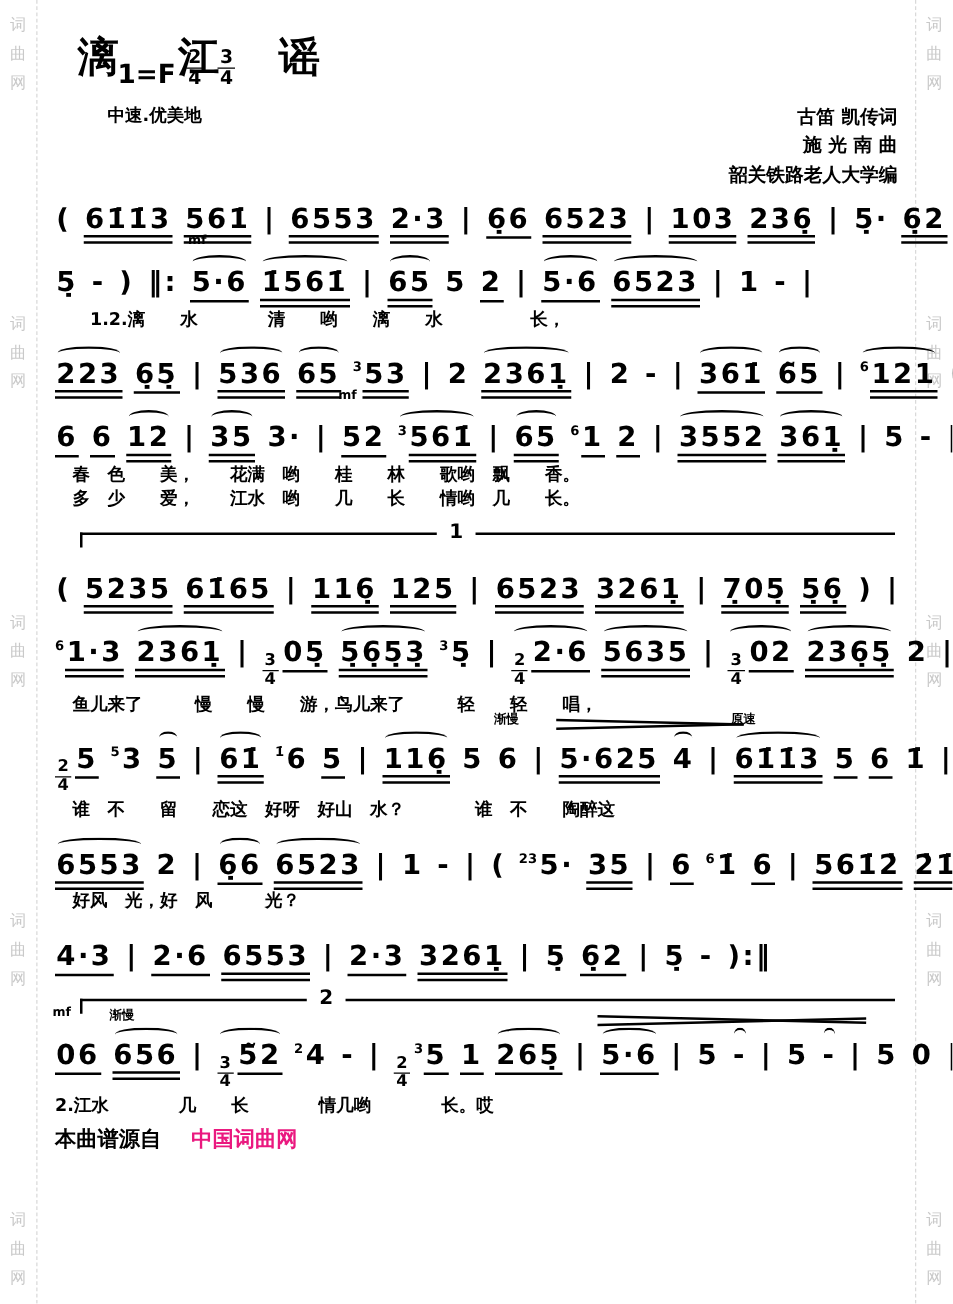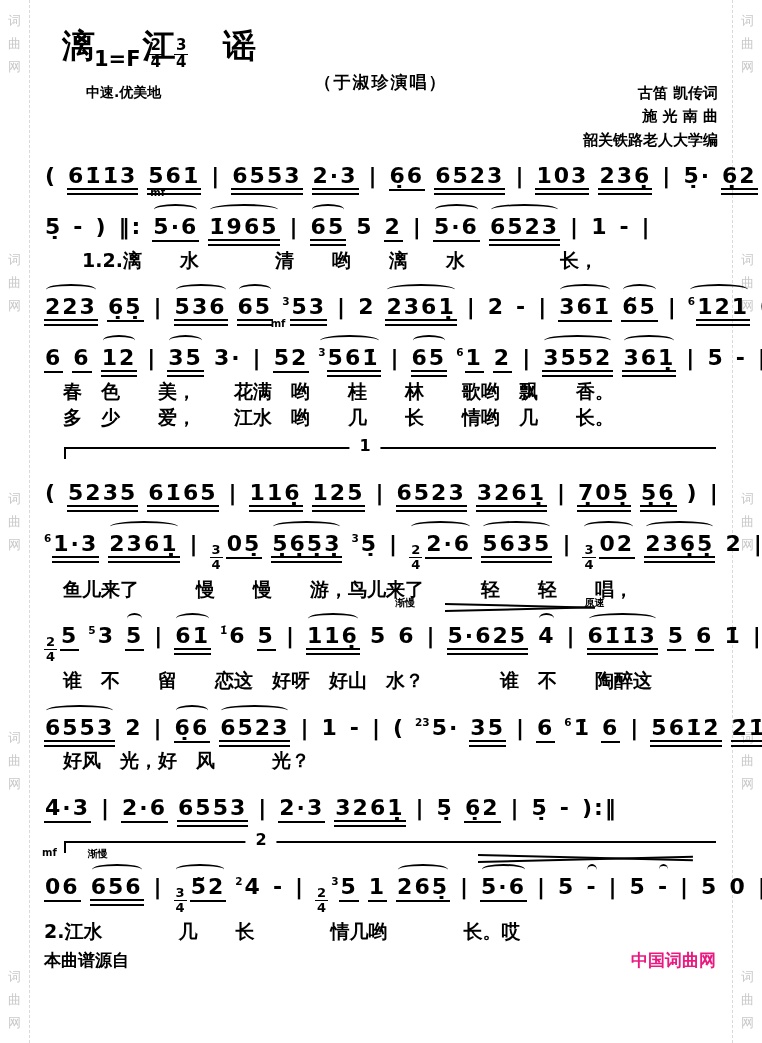--- a/index.html
+++ b/index.html
@@ -36,28 +36,28 @@
   .cell.slur::before{content:"";position:absolute;left:2px;right:2px;top:-10px;height:9px;
         border-top:2px solid #000;border-radius:100% 100% 0 0;}
   .mark{position:absolute;top:-27px;left:-2px;font-size:10px;font-weight:bold;white-space:nowrap;}
   .pre{font-size:10.5px;font-weight:bold;position:relative;top:-9px;margin-right:1px;}
   .hp{position:absolute;top:-20px;left:-2px;height:8px;pointer-events:none;}
   .hp::before{content:"";position:absolute;left:0;top:0;width:100%;height:1.5px;background:#000;
         transform:rotate(1.4deg);transform-origin:left center;}
   .hp::after{content:"";position:absolute;left:0;bottom:0;width:100%;height:1.5px;background:#000;
         transform:rotate(-1.4deg);transform-origin:left center;}
   
-  .lyrics{font-weight:bold;font-size:19px;line-height:1.4;white-space:pre;margin:2px 0 0 0;}
+  .lyrics{font-weight:bold;font-size:14px;line-height:1.4;white-space:pre;margin:2px 0 0 0;}
   
   .volta{position:relative;height:10px;border-top:2px solid #000;border-left:2px solid #000;
          margin:16px 2px 0 20px;}
   .vl{position:absolute;top:-13px;background:#fff;padding:0 10px;font-weight:bold;font-size:16px;
       transform:translateX(-50%);}
   
-  .footer{display:flex;justify-content:space-between;align-items:baseline;gap:12px;font-weight:bold;
+  .footer{display:flex;justify-content:flex-start;align-items:baseline;gap:24px;font-weight:bold;
           font-size:17px;margin-top:4px;padding-right:2px;}
 </style>
 </head>
 <body>
 
 <div class="page">
   <div class="wm left" id="wm-left" style="color: rgb(201, 201, 201);">
       <div class="wgroup">
         <span>词</span>
         <span>曲</span>
@@ -108,21 +108,20 @@
       <div class="wgroup">
         <span>词</span>
         <span>曲</span>
         <span>网</span>
       </div>
     </div>
 
   <div class="content">
     <div class="header">
       <div class="title">漓 江 谣</div>
-      <div class="subtitle">（于淑珍演唱）</div>
       <div class="keyline">
         <span>1=F</span>
         <span class="tsig">
           <span class="num">2</span>
           <span class="den">4</span>
         </span>
         <span class="tsig">
           <span class="num">3</span>
           <span class="den">4</span>
         </span>
@@ -152,21 +151,21 @@
           <span class="cell"><span class="main">|</span></span>
           <span class="cell"><span class="main">5̣·</span></span>
           <span class="cell u2"><span class="main">6̣2</span></span>
         </div>
         <div class="mline">
           <span class="cell"><span class="main">5̣</span></span>
           <span class="cell"><span class="main">-</span></span>
           <span class="cell"><span class="main">)</span></span>
           <span class="cell"><span class="main">‖:</span></span>
           <span class="cell u1 slur"><span class="mark">mf</span><span class="main">5·6</span></span>
-          <span class="cell u2 slur"><span class="main">1̇965̇</span></span>
+          <span class="cell u2 slur"><span class="main">1̇561̇</span></span>
           <span class="cell"><span class="main">|</span></span>
           <span class="cell u2 slur"><span class="main">65</span></span>
           <span class="cell"><span class="main">5</span></span>
           <span class="cell u1"><span class="main">2</span></span>
           <span class="cell"><span class="main">|</span></span>
           <span class="cell u1 slur"><span class="main">5·6</span></span>
           <span class="cell u2 slur"><span class="main">6523</span></span>
           <span class="cell"><span class="main">|</span></span>
           <span class="cell"><span class="main">1</span></span>
           <span class="cell"><span class="main">-</span></span>
@@ -356,16 +355,16 @@
           <span class="cell"><span class="main">|</span></span>
           <span class="cell"><span class="main">5</span></span>
           <span class="cell"><span class="main">0</span></span>
           <span class="cell"><span class="main">‖</span></span>
         </div>
         <div class="lyrics"><div class="lrow">2.江水　　　　几　　长　　　　情几哟　　　　长。哎</div></div>
       </div>
 
     <div class="footer">
       <span>本曲谱源自</span>
-      <span class="site" style="color: rgb(234, 24, 127); margin-left: 22px;">中国词曲网</span>
+      <span class="site" style="color: rgb(234, 24, 127);">中国词曲网</span>
     </div>
   </div>
 </div>
 
 </body></html>

